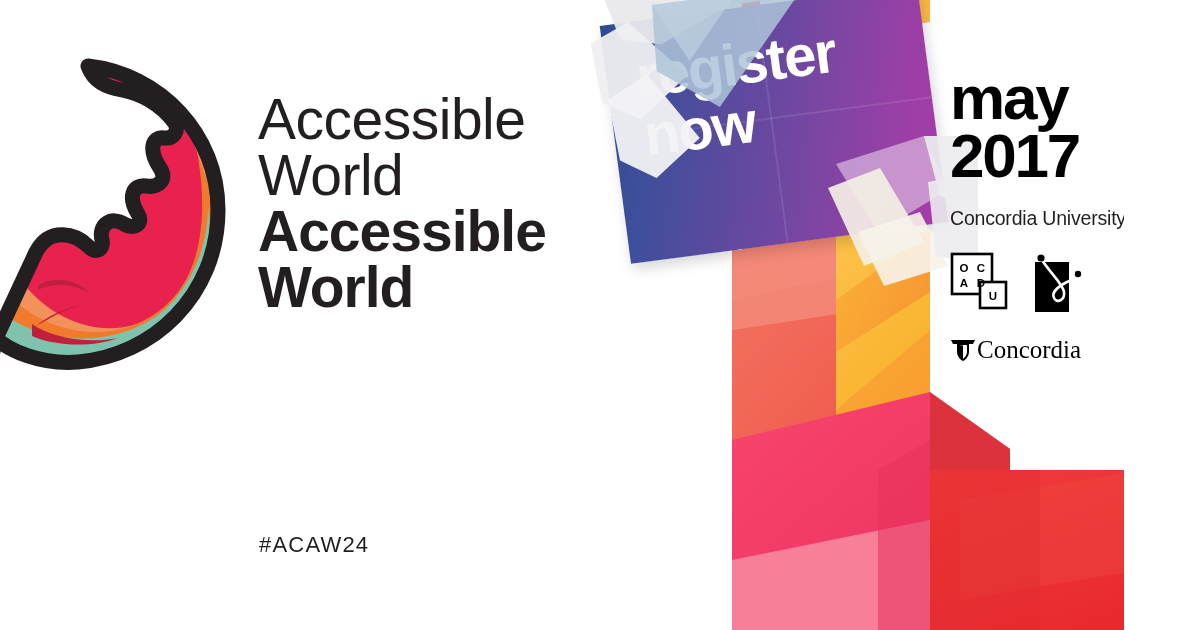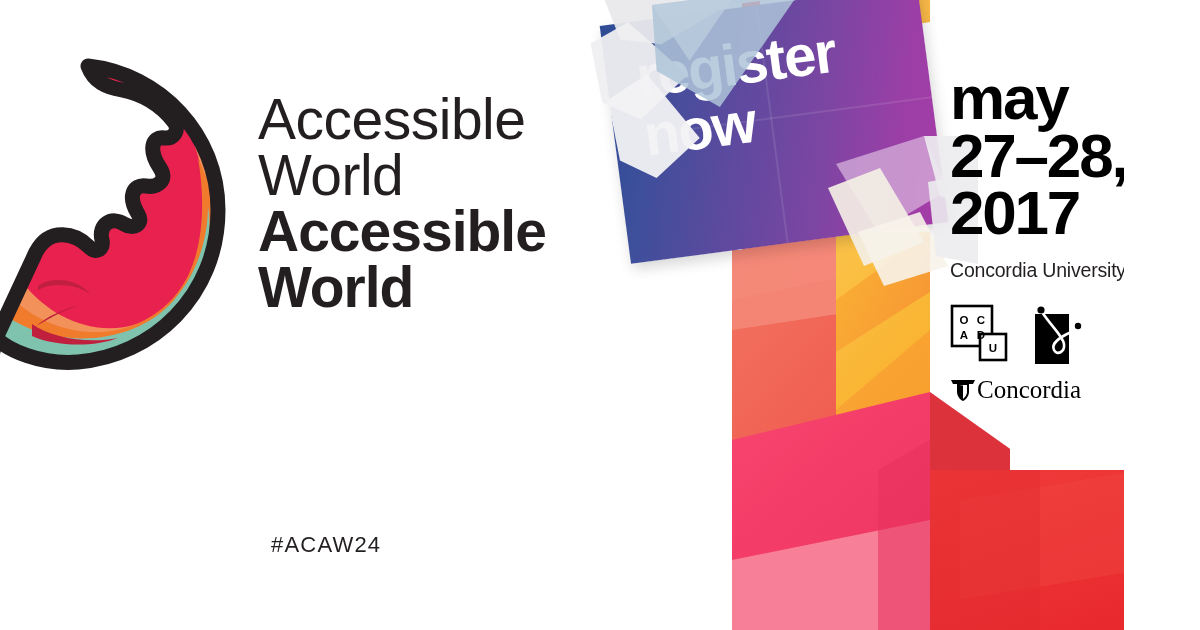--- a/index.html
+++ b/index.html
@@ -43,21 +43,21 @@
   .hl-light  { font-size: 57px; font-weight: 300; }
   .hl-medium { font-size: 57px; font-weight: 700; letter-spacing:-1px; }
   .hl-black  {
     font-size: 94px; font-weight: 900;
     letter-spacing: -3.2px;
     color: #000000;
     margin-top: 8px;
   }
   #hashtag {
     position: absolute;
-    left: 271px; top: 532px;
+    left: 259px; top: 532px;
     font-size: 22px;
     font-weight: 400;
     letter-spacing: 1.2px;
     color: #231f20;
   }
 
   
   #sticker-wrap {
     position: absolute;
     left: 596px; top: -14px;
@@ -106,37 +106,37 @@
     width: 232px;
   }
   #date {
     font-size: 62px;
     font-weight: 800;
     line-height: 0.93;
     letter-spacing: -2.2px;
     color: #000000;
   }
   #venue {
-    margin-top: 17px;
+    margin-top: 23px;
     font-size: 19.5px;
     font-weight: 400;
     line-height: 1.18;
     color: #231f20;
     letter-spacing: -0.2px;
   }
   #logo-row {
     margin-top: 22px;
     display: flex;
     align-items: flex-start;
     gap: 21px;
   }
   #ocad-logo { width: 62px; height: 60px; }
   #ribbon-logo { width: 50px; height: 62px; }
   #ocad-logo svg, #ribbon-logo svg { display:block; width:100%; height:100%; }
-  #concordia-logo { margin-top: 10px; width: 151px; height: 27px; }
+  #concordia-logo { margin-top: 22px; width: 151px; height: 27px; }
   #concordia-logo svg { display:block; width:100%; height:100%; }
 </style>
 </head>
 <body>
 
 <div id="poster">
 
   <div class="geo">
     <svg viewBox="0 0 1200 630" xmlns="http://www.w3.org/2000/svg" aria-hidden="true">
       <defs>
@@ -260,21 +260,20 @@
         <polygon points="0,52 52,32 96,106 36,130" fill="#F3EEE4" opacity="0.93"></polygon>
         <polygon points="30,96 92,76 120,130 56,150" fill="#F7F3EA" opacity="0.9"></polygon>
         <polygon points="100,46 150,36 150,128 108,120" fill="#ECECEE" opacity="0.9"></polygon>
       </svg>
     </div>
   </div>
 
   <div id="info">
     <div id="date">
       <div>may</div>
-      <div>27–28,</div>
       <div>2017</div>
     </div>
     <div id="venue">
       <div>Concordia University</div>
     </div>
 
     <div id="logo-row">
 
       <div id="ocad-logo">
         <svg viewBox="0 0 62 60" xmlns="http://www.w3.org/2000/svg" aria-hidden="true">

